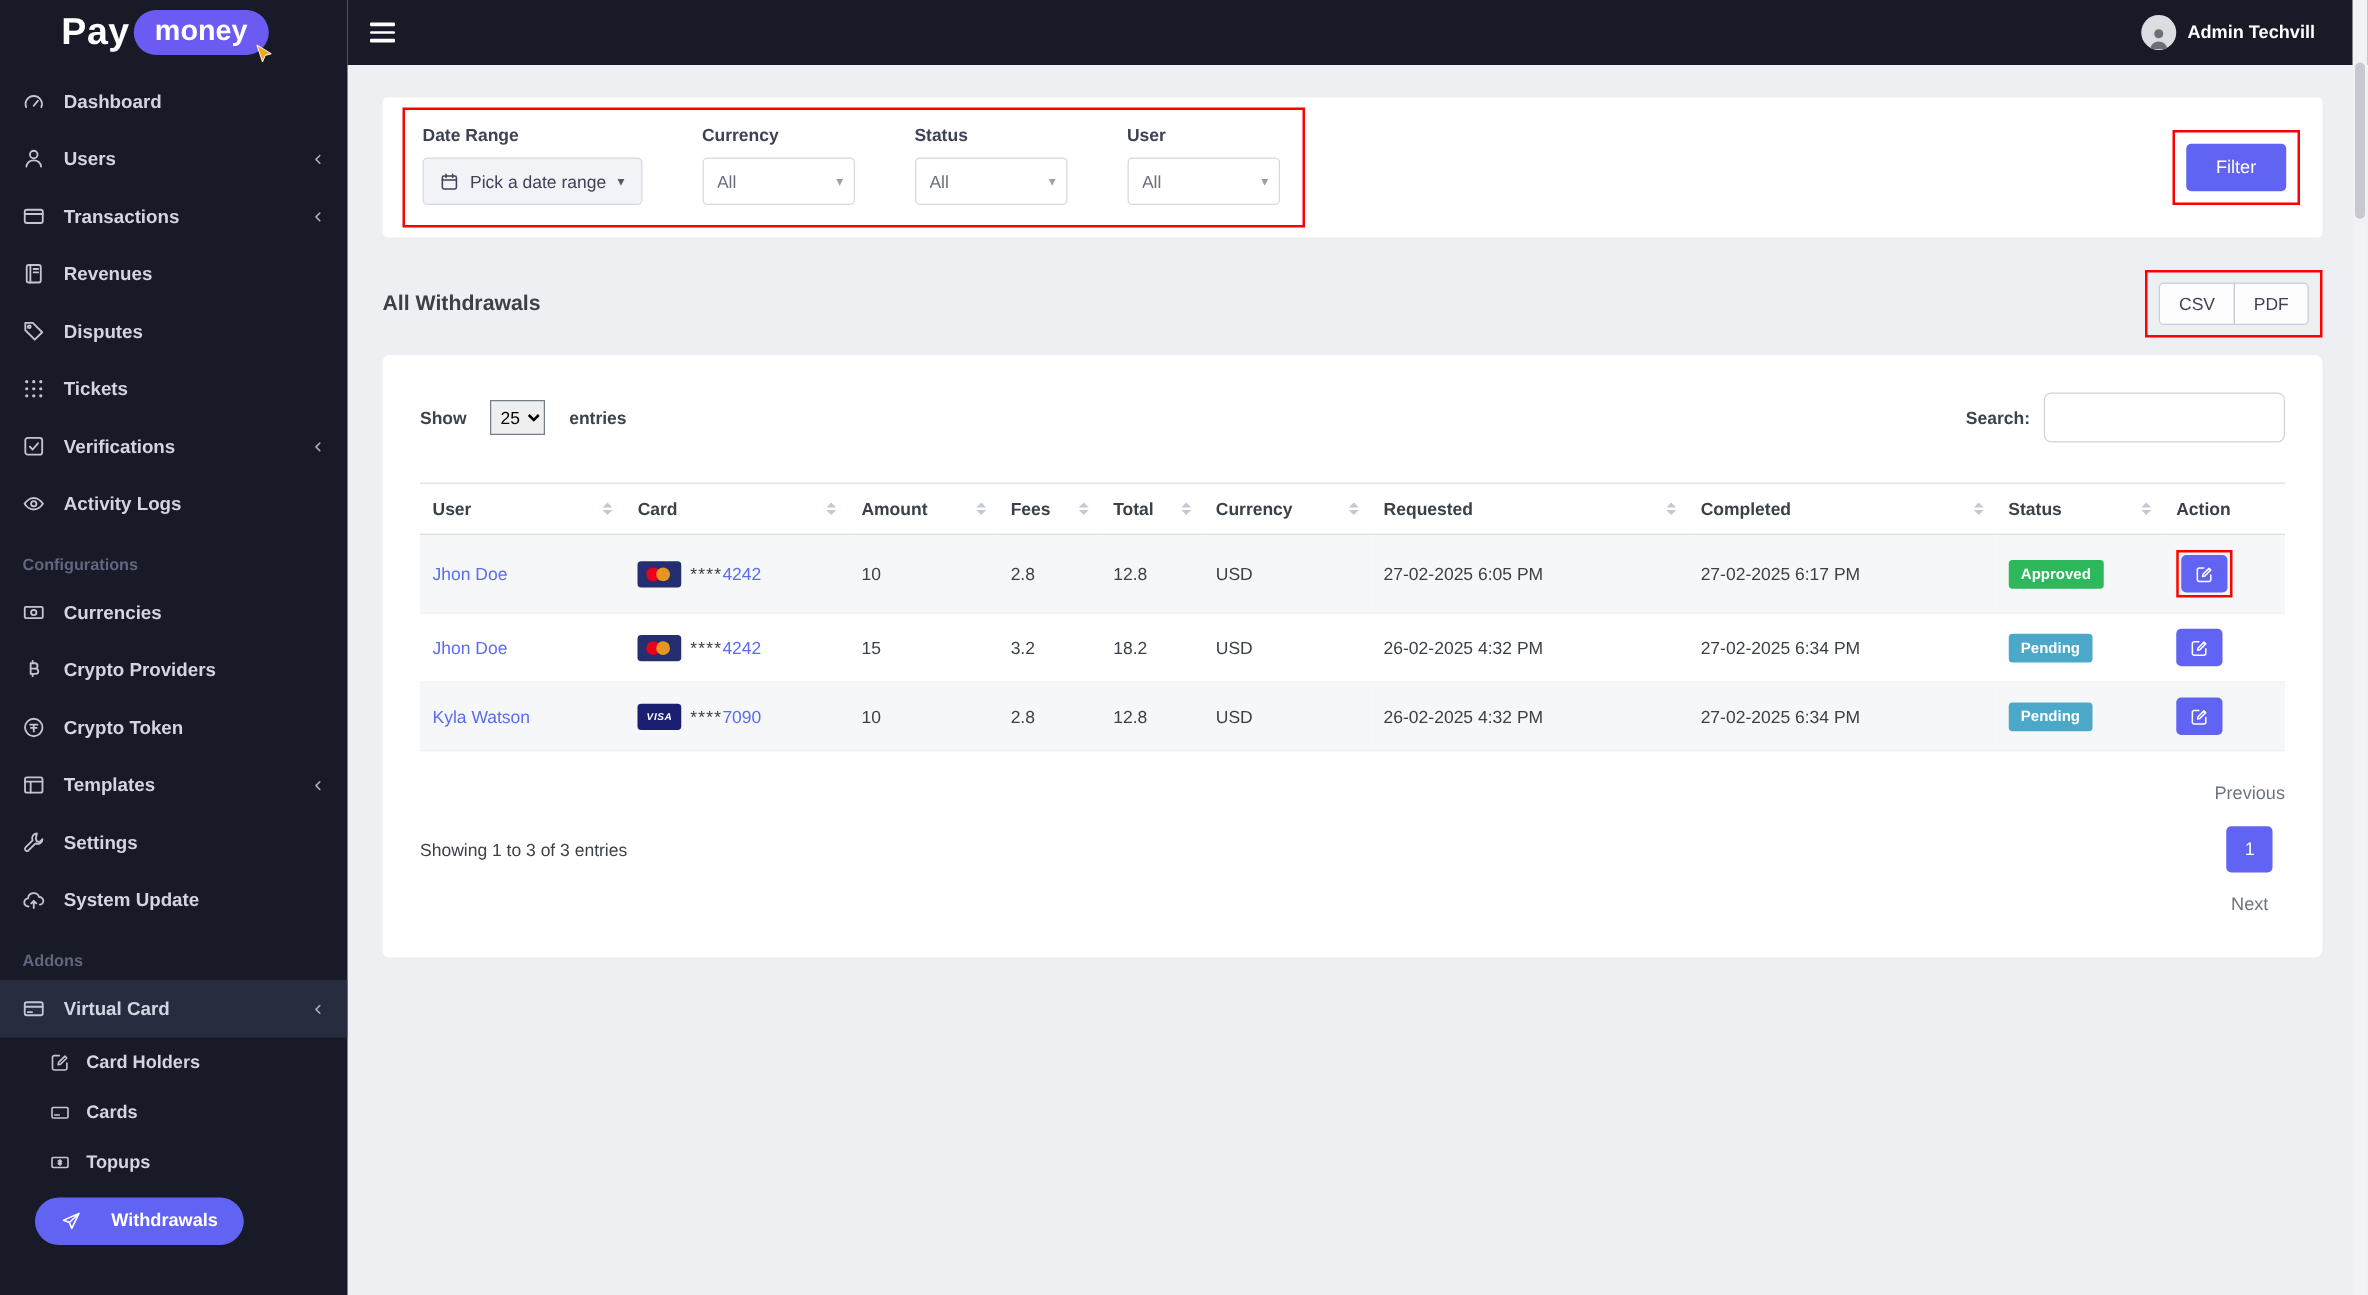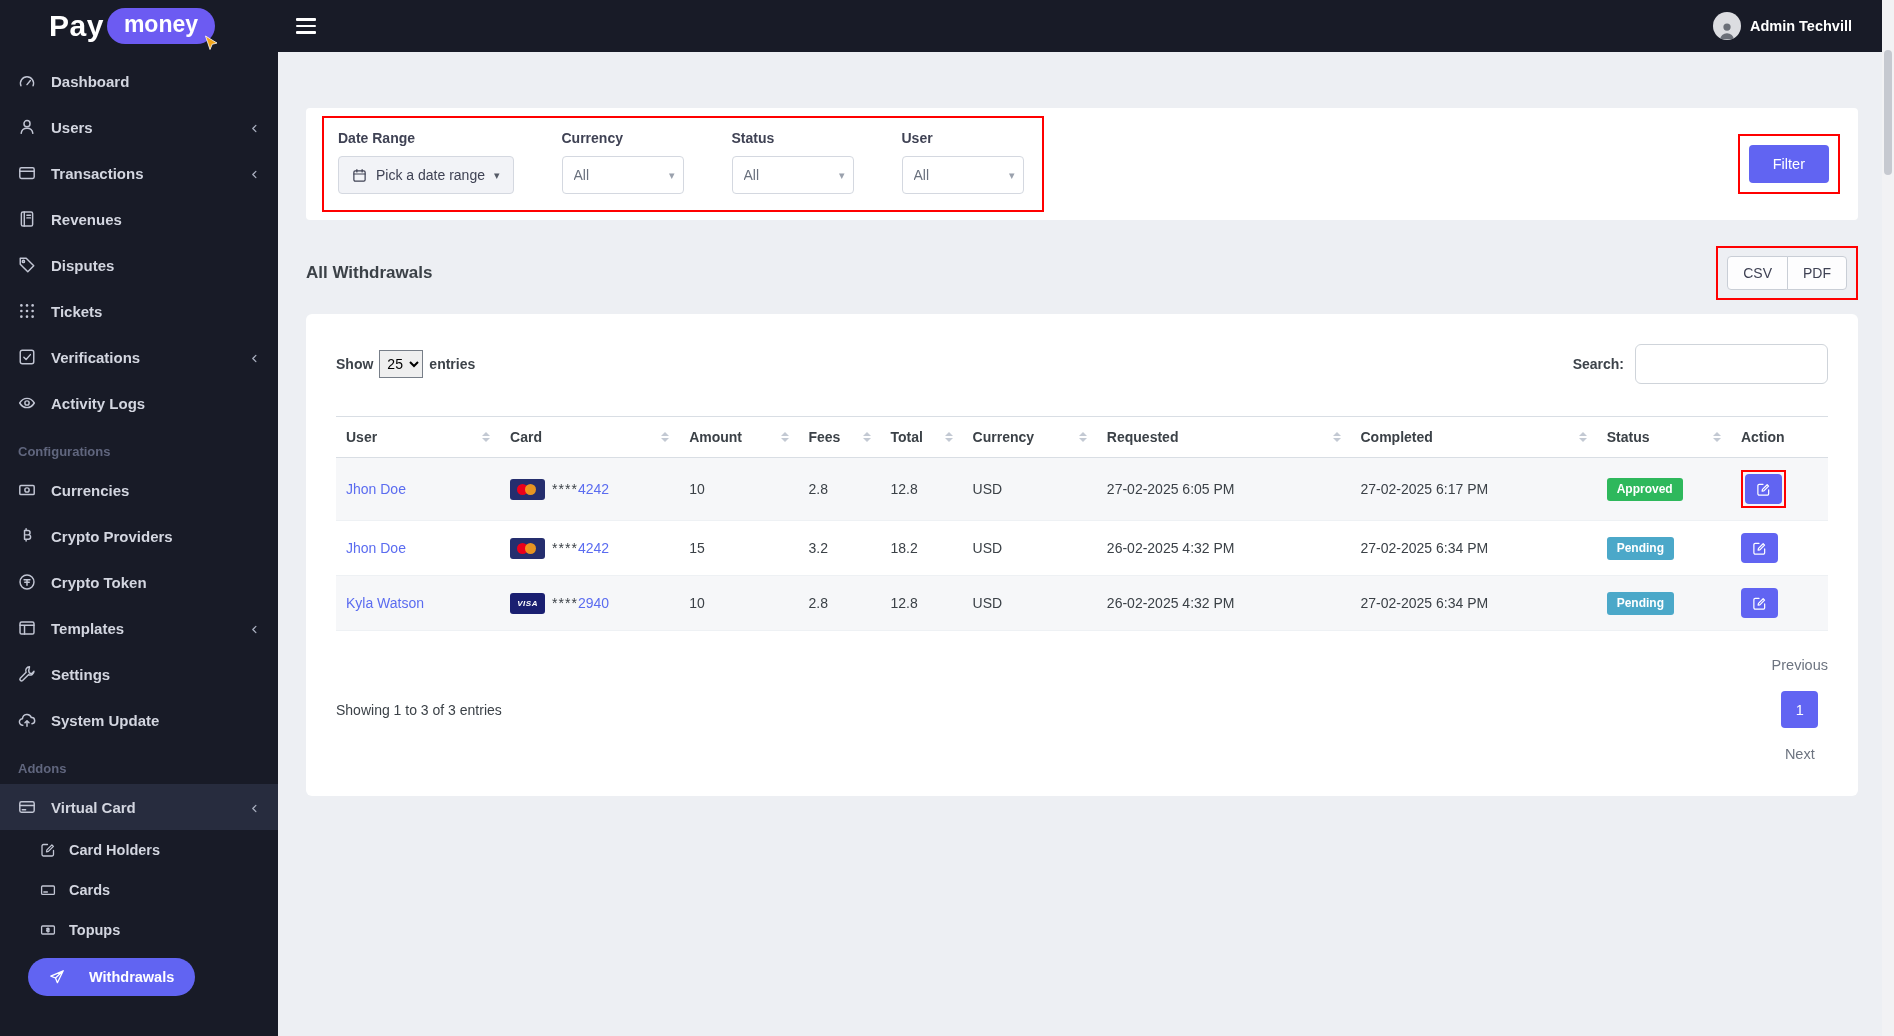--- a/index.html
+++ b/index.html
@@ -36,21 +36,21 @@
   .admin { display:flex; align-items:center; gap:9px; cursor:pointer; }
   .avatar { width:28px; height:28px; border-radius:50%; background:#dcdde1; display:inline-flex; align-items:flex-end; justify-content:center; overflow:hidden; }
   .avatar svg { width:20px; height:20px; }
   .admin-name { color:#fff; font-size:14.5px; font-weight:bold; }
 
   
   .main { position:absolute; left:278px; top:52px; right:0; bottom:0; background:#edeff3; padding:26px 36px 0 28px; overflow:hidden; }
 
   .red-box { border:2px solid #ff0000; }
 
-  .filter-card { background:#fff; border-radius:4px; display:flex; align-items:center; justify-content:space-between; padding:8px 16px; min-height:94px;margin-top:30px; }
+  .filter-card { background:#fff; border-radius:4px; display:flex; align-items:center; justify-content:space-between; padding:8px 16px; min-height:94px; }
   .filters-box { display:flex; align-items:flex-start; gap:48px; padding:12px 18px 16px 14px; }
   .fgroup { display:flex; flex-direction:column; gap:10px; }
   .fgroup > label { font-size:14px; font-weight:bold; color:#3f4254; }
   .daterange-btn { display:inline-flex; align-items:center; gap:9px; background:#f2f3f7; border:1px solid #d4d8e0; border-radius:4px; padding:10px 13px; font-size:14px; color:#3f4254; cursor:pointer; font-family:inherit; }
   .daterange-btn .icon { width:15px; height:15px; color:#3f4254; }
   .caret { font-size:11px; color:#555a66; }
   .sel-wrap { position:relative; width:122px; }
   .sel-wrap select { width:100%; appearance:none; -webkit-appearance:none; border:1px solid #d4d8e0; border-radius:4px; background:#fff; padding:10px 24px 10px 11px; font-size:14px; color:#69707d; font-family:inherit; cursor:pointer; }
   .sel-caret { position:absolute; right:9px; top:50%; transform:translateY(-50%); color:#9aa1ad; font-size:11px; pointer-events:none; }
   .filter-btn-box { padding:9px; margin-right:2px; }
@@ -59,21 +59,21 @@
   .heading-row { display:flex; justify-content:space-between; align-items:center; margin-top:26px; }
   .heading-row h2 { font-size:17px; color:#3b4147; font-weight:bold; }
   .export-box { padding:8px 9px; }
   .btn-group { display:inline-flex; }
   .btn-group button { background:#fdfdfe; border:1px solid #c9ced6; padding:8px 15px; font-size:14px; color:#3f4254; cursor:pointer; font-family:inherit; }
   .btn-group button:first-child { border-radius:4px 0 0 4px; }
   .btn-group button:last-child { border-radius:0 4px 4px 0; margin-left:-1px; }
 
   .table-card { background:#fff; border-radius:6px; margin-top:14px; padding:30px 30px 34px; }
   .table-controls { display:flex; justify-content:space-between; align-items:center; }
-  .show-group { display:flex; align-items:center; gap:6px; font-size:14px; font-weight:bold; color:#3d434a; }
+  .show-group { display:flex; align-items:center; gap:19px; font-size:14px; font-weight:bold; color:#3d434a; }
   .show-group select { border:1px solid #777e88; border-radius:0; padding:4px 3px; font-size:14px; font-family:inherit; cursor:pointer; }
   .search-group { display:flex; align-items:center; gap:11px; font-size:14px; font-weight:bold; color:#3d434a; }
   .search-group input { width:193px; height:40px; border:1px solid #cfd4da; border-radius:6px; padding:0 11px; font-size:14px; font-family:inherit; }
 
   table { width:100%; border-collapse:collapse; margin-top:32px; }
   thead th { border-top:1px solid #d9dee4; border-bottom:1px solid #d9dee4; padding:12px 10px; font-size:14px; color:#3b4147; text-align:left; cursor:pointer; }
   .th-flex { display:flex; align-items:center; justify-content:space-between; gap:6px; }
   .sorter { display:inline-flex; flex-direction:column; gap:2px; }
   .sorter .up { width:0; height:0; border-left:4px solid transparent; border-right:4px solid transparent; border-bottom:4px solid #c3c9d3; }
   .sorter .down { width:0; height:0; border-left:4px solid transparent; border-right:4px solid transparent; border-top:4px solid #c3c9d3; }
@@ -548,21 +548,21 @@
                     <path fill="none" stroke="currentColor" stroke-width="1.3" stroke-linecap="round" stroke-linejoin="round" d="M13.5 8.5v4a1.5 1.5 0 0 1-1.5 1.5H3.5A1.5 1.5 0 0 1 2 12.5V4a1.5 1.5 0 0 1 1.5-1.5h4"></path>
                     <path fill="none" stroke="currentColor" stroke-width="1.3" stroke-linecap="round" stroke-linejoin="round" d="M6.5 9.8l1.9-.4 5-5-1.5-1.5-5 5z"></path>
                   </svg>
                 </button></td>
             </tr>
             <tr>
               <td><a class="user-link">Kyla Watson</a></td>
               <td>
                 <div class="card-cell">
                   <span class="cc visa">VISA</span>
-                  <span class="card-num"><span class="stars">****</span><span class="digits">2940</span></span>
+                  <span class="card-num"><span class="stars">****</span><span class="digits">7090</span></span>
                 </div>
               </td>
               <td>10</td>
               <td>2.8</td>
               <td>12.8</td>
               <td>USD</td>
               <td>26-02-2025 4:32 PM</td>
               <td>27-02-2025 6:34 PM</td>
               <td><span class="badge" style="background: rgb(75, 168, 201);">Pending</span></td>
               <td><button class="edit-btn">

